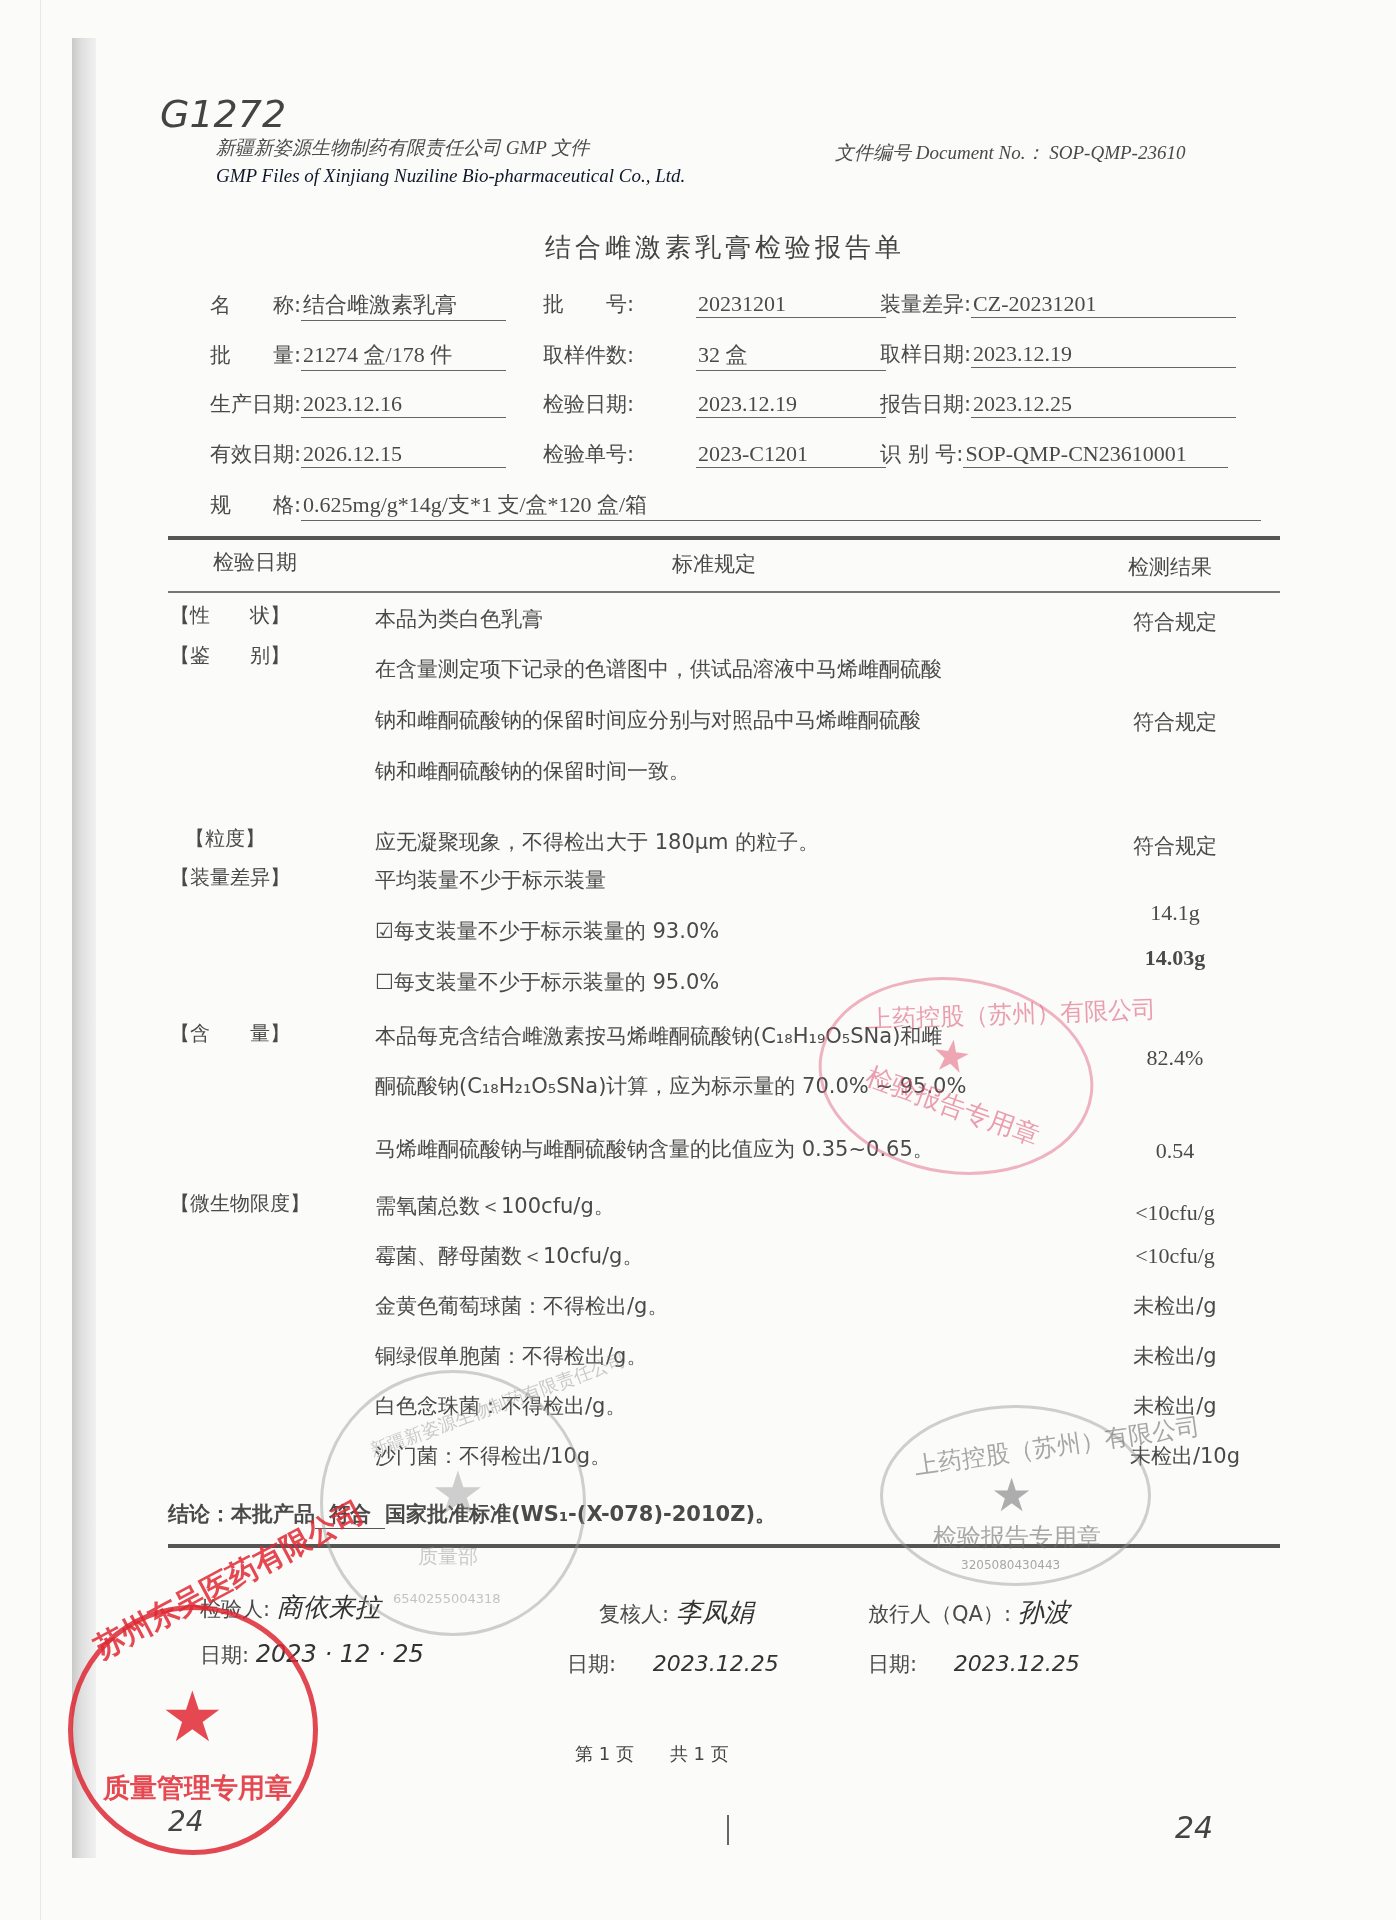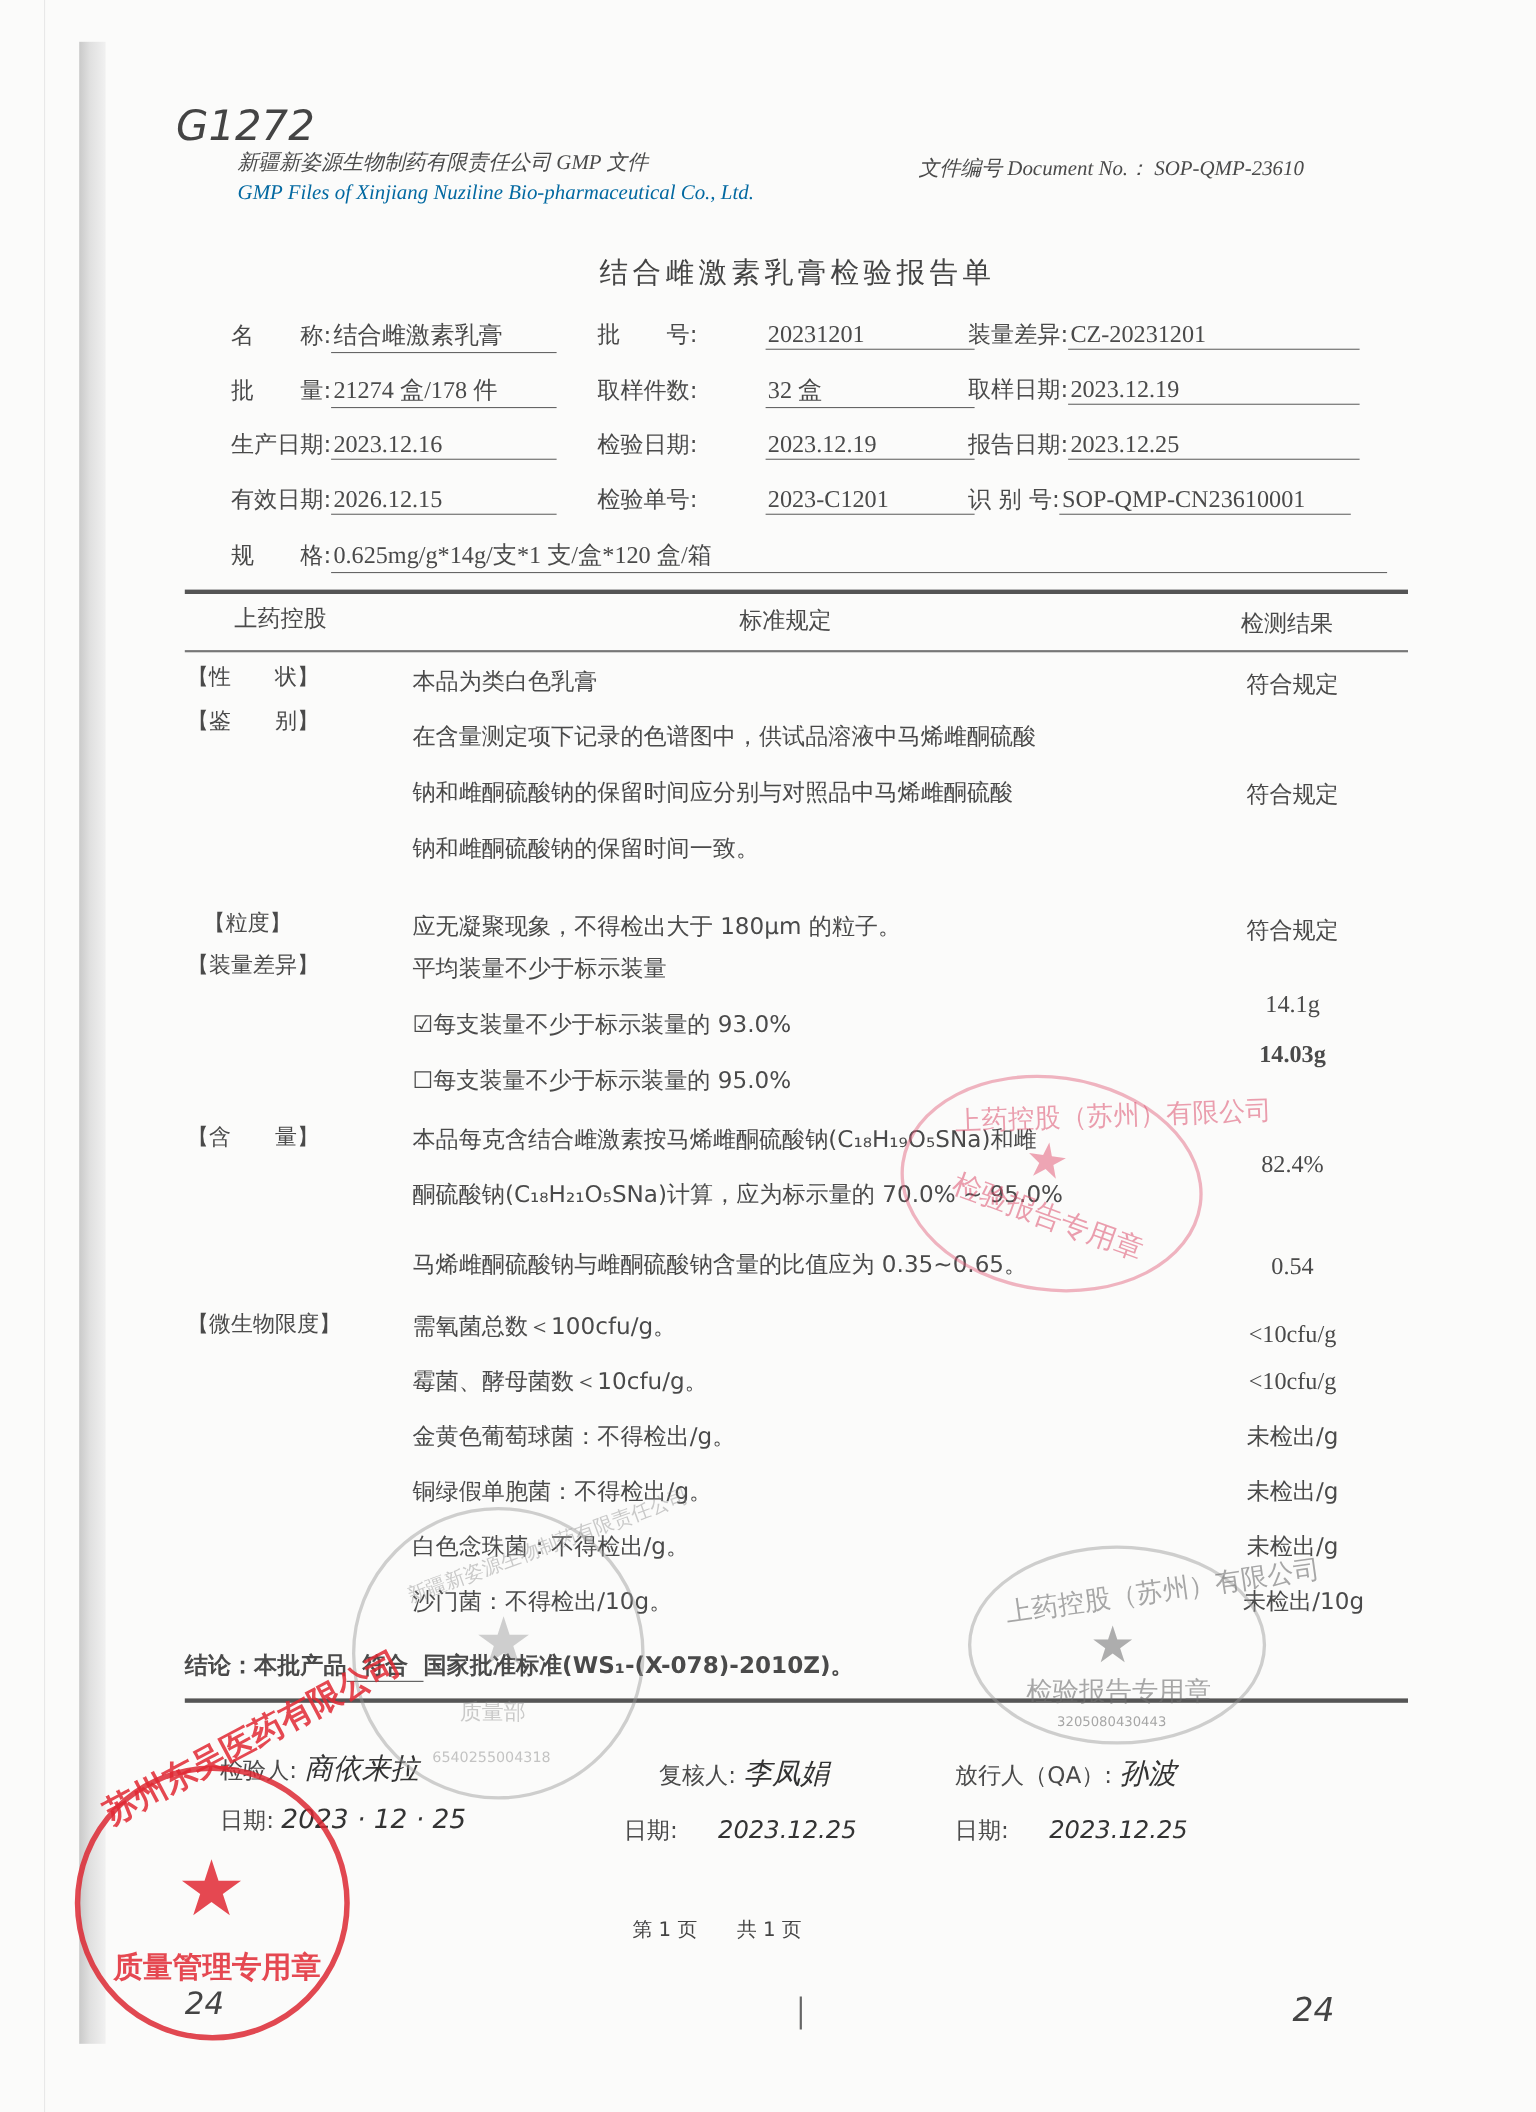--- a/index.html
+++ b/index.html
@@ -11,21 +11,21 @@
   }
   .scan-edge {
     position:absolute; left:72px; top:38px; width:24px; height:1820px;
     background:linear-gradient(90deg,#bdbdbd 0%,#d9d9d9 40%,#eeeeee 100%);
     opacity:0.8;
   }
   .page-left-line { position:absolute; left:40px; top:0; width:1px; height:1920px; background:#e8e8e8; }
   .abs { position:absolute; white-space:nowrap; }
   .hand { font-family:"DejaVu Sans", sans-serif; font-style:italic; color:#444; font-weight:300; }
   .hdr-cn { font-family:"Liberation Serif", serif; font-style:italic; font-size:19px; color:#4a4a4a; }
-  .hdr-en { font-family:"Liberation Serif", serif; font-style:italic; font-size:19px; color:#0369a1; }
+  .hdr-en { font-family:"Liberation Serif", serif; font-style:italic; font-size:19px; color:#0f172a; }
   .title { font-size:26px; letter-spacing:4px; color:#444; font-family:"DejaVu Sans", sans-serif; }
   .info { font-size:21px; color:#4a4a4a; font-family:"DejaVu Sans", sans-serif; }
   .info .lbl { display:inline-block; }
   .info .val {
     display:inline-block; border-bottom:1.5px solid #666; font-family:"Liberation Serif", serif; font-size:22px;
     padding:0 2px; box-sizing:border-box;
   }
   .rule-thick { position:absolute; height:4px; background:#555; }
   .rule-thin { position:absolute; height:1.5px; background:#777; }
   .th { font-size:21px; font-family:"DejaVu Sans", sans-serif; color:#4a4a4a; }
@@ -96,21 +96,21 @@
 </div>
 <div class="abs info" style="left:880px;top:440px;">
   <span class="lbl">识 别 号:</span><span class="val" style="width:265px;">SOP-QMP-CN23610001</span>
 </div>
 
 <div class="abs info" style="left:210px;top:490px;">
   <span class="lbl">规　　格:</span><span class="val" style="width:960px;">0.625mg/g*14g/支*1 支/盒*120 盒/箱</span>
 </div>
 
 <div class="rule-thick" style="left:168px;top:536px;width:1112px;"></div>
-<div class="abs th" style="left:213px;top:548px;">上药控股</div>
+<div class="abs th" style="left:213px;top:548px;">检验日期</div>
 <div class="abs th" style="left:672px;top:550px;">标准规定</div>
 <div class="abs th" style="left:1128px;top:553px;">检测结果</div>
 <div class="rule-thin" style="left:168px;top:591px;width:1112px;"></div>
 
 <div class="abs row-label" style="left:170px;top:602px;">【性　　状】</div>
 <div class="abs row-text" style="left:375px;top:605px;">本品为类白色乳膏</div>
 <div class="abs row-result" style="left:1105px;top:608px;">符合规定</div>
 
 <div class="abs row-label" style="left:170px;top:642px;">【鉴　　别】</div>
 <div class="abs row-text" style="left:375px;top:655px;">在含量测定项下记录的色谱图中，供试品溶液中马烯雌酮硫酸</div>

